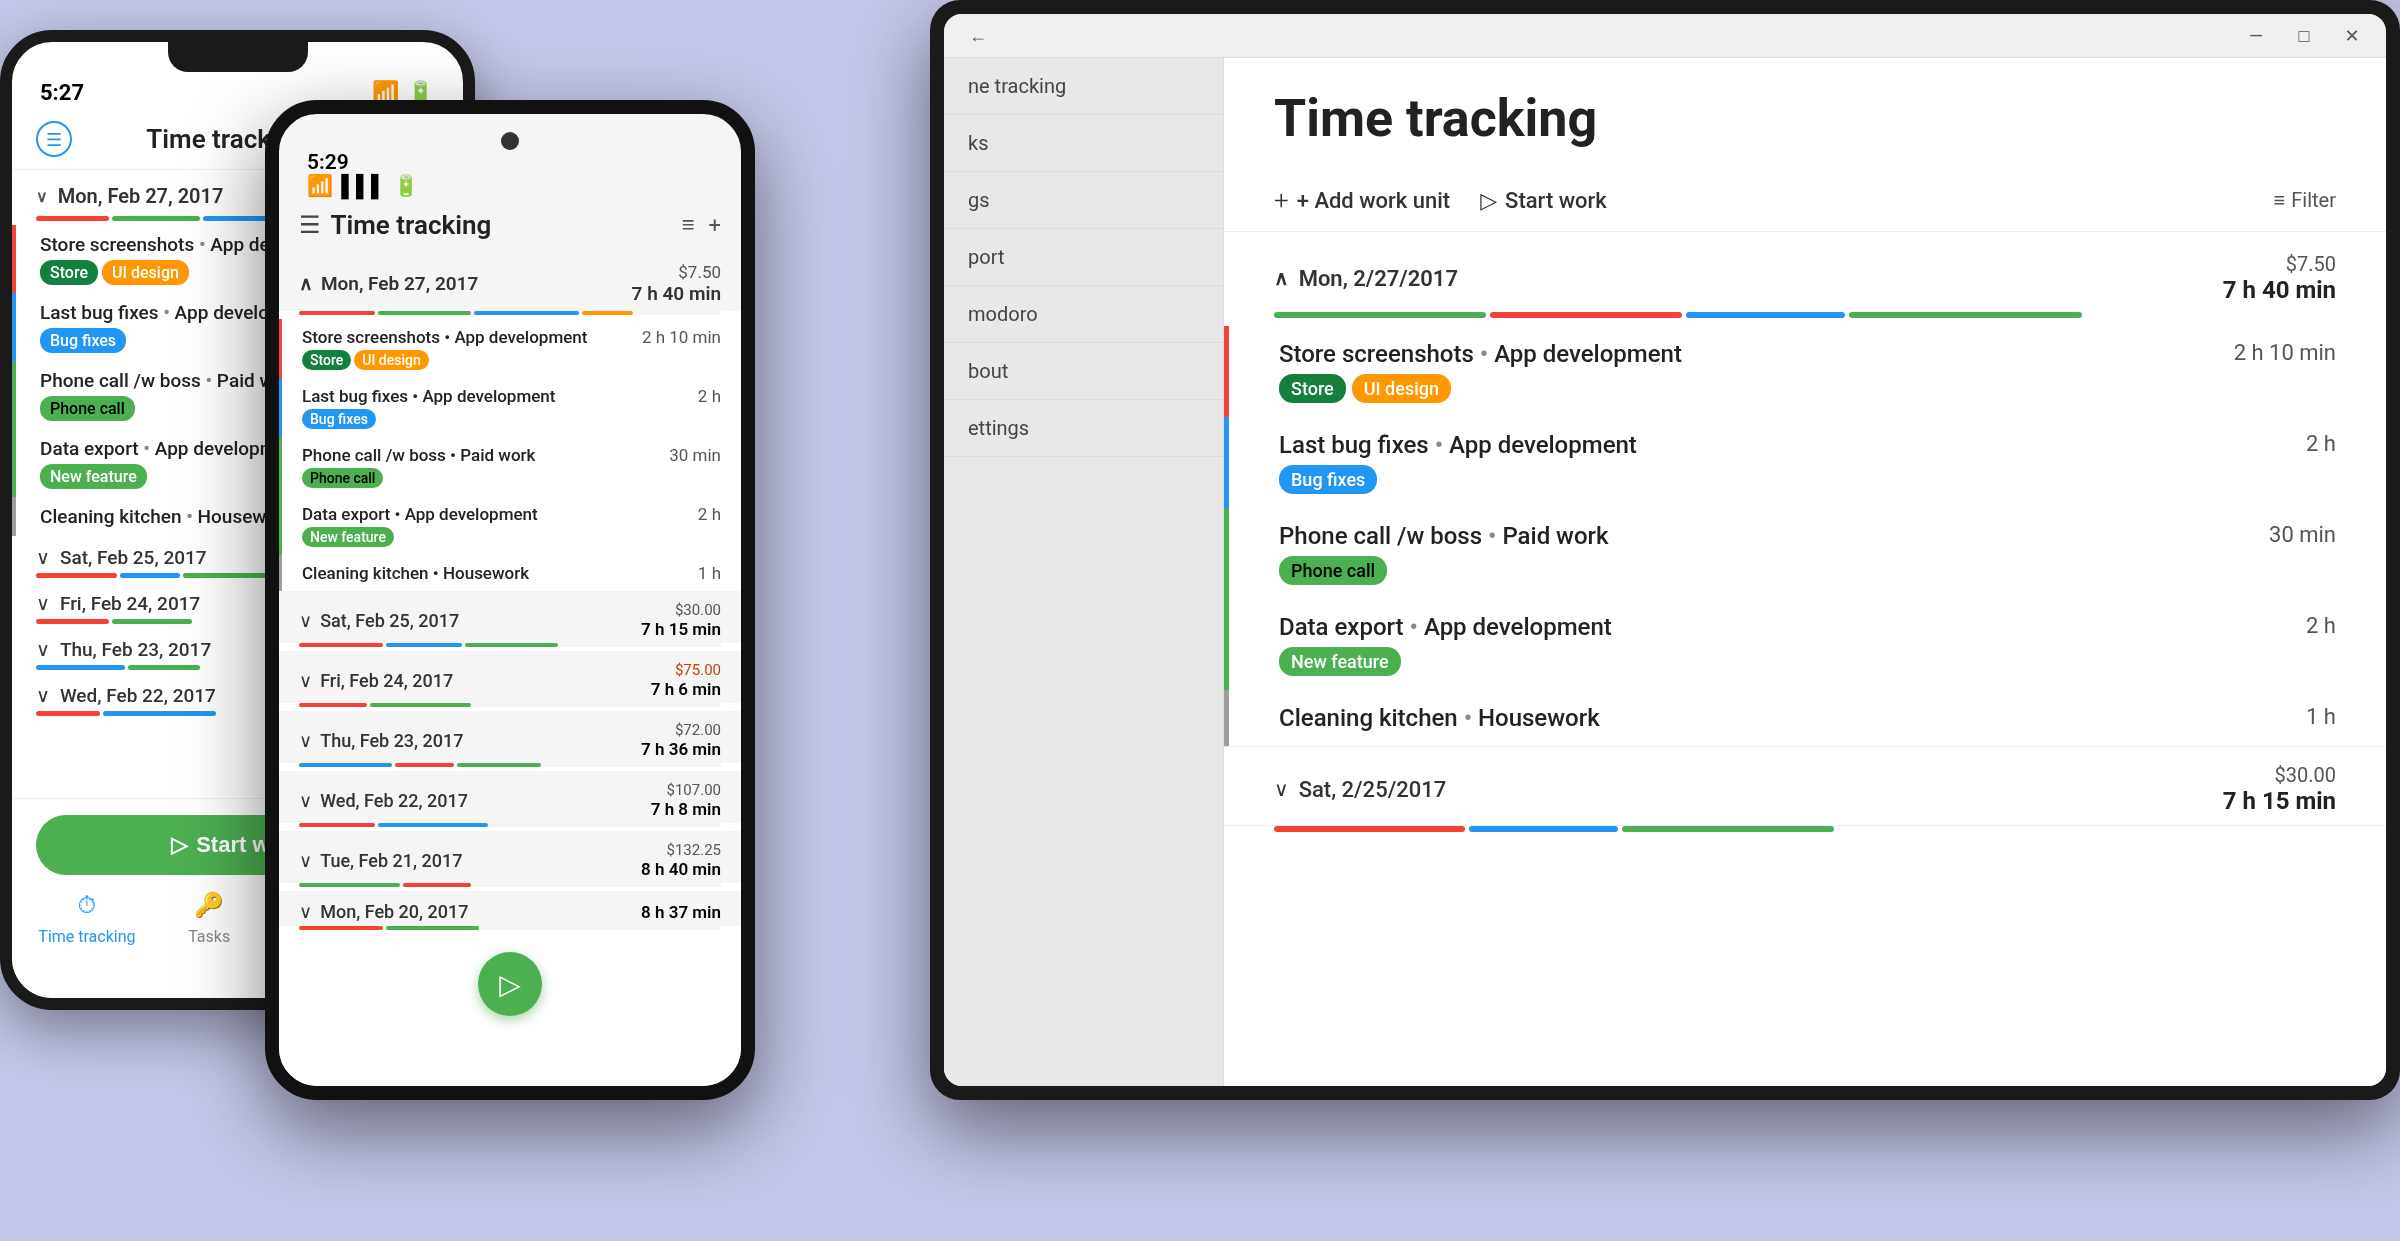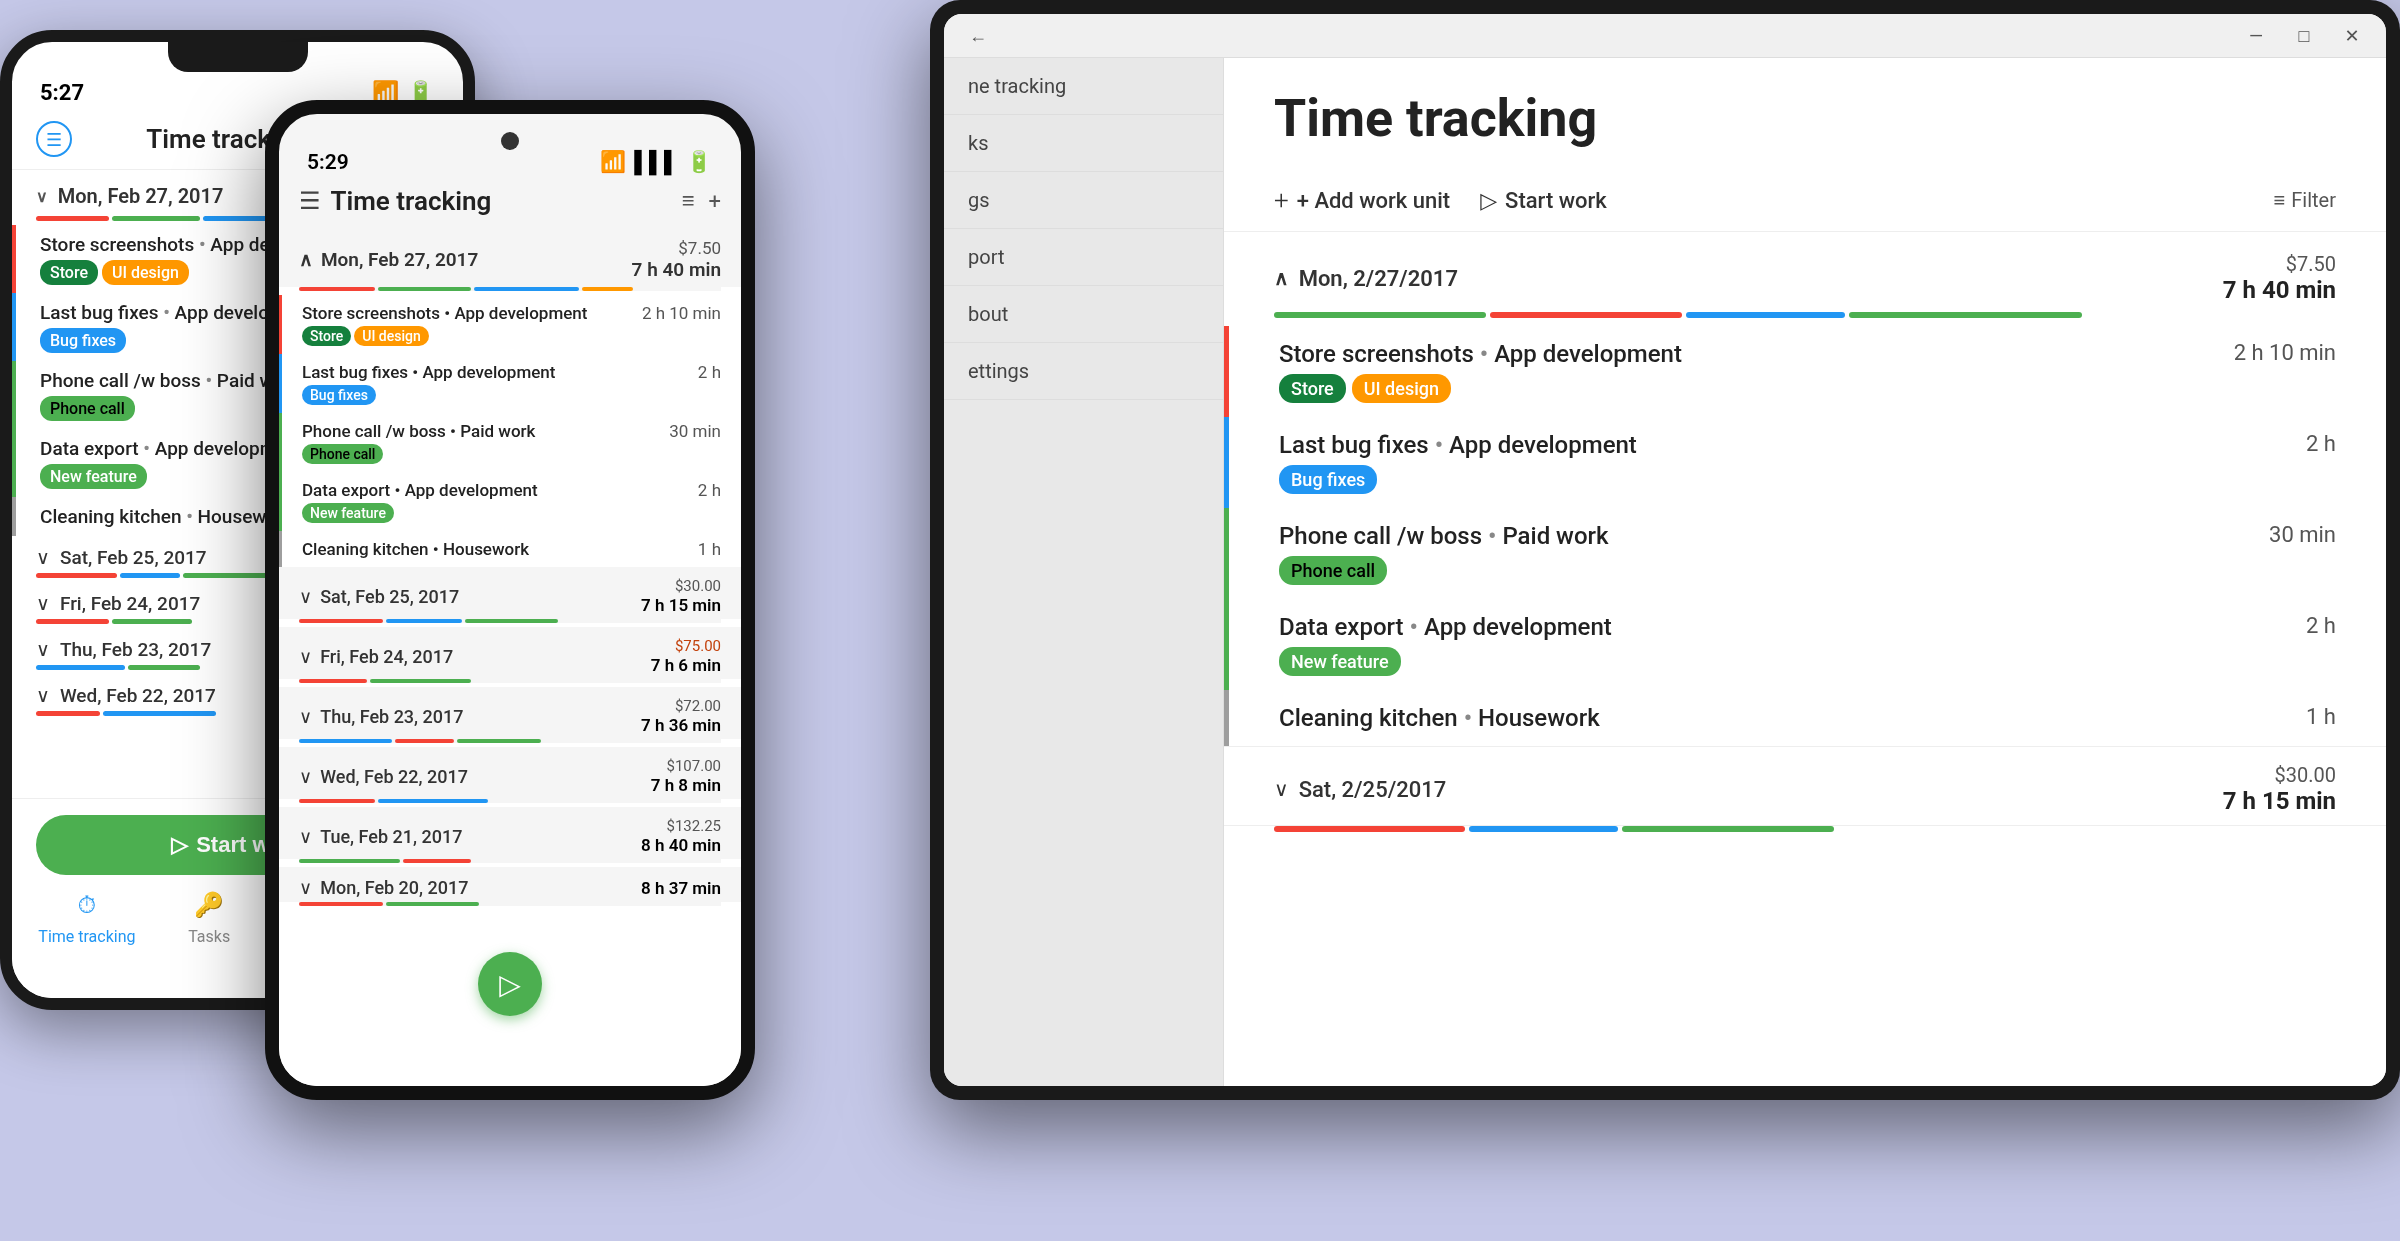--- a/index.html
+++ b/index.html
@@ -205,20 +205,21 @@
       border-radius: 50%;
       z-index: 10;
     }
     .phone2-status {
       display: flex;
       justify-content: space-between;
       align-items: flex-start;
       padding: 36px 28px 8px;
       font-size: 21px;
       font-weight: 600;
+      flex-direction: column;
     }
     .phone2-header {
       display: flex;
       align-items: center;
       justify-content: space-between;
       padding: 4px 20px 10px;
       background: #f5f5f5;
     }
     .phone2-header-left {
       display: flex;
@@ -849,20 +850,21 @@
       <div class="tablet-titlebar-btn">✕</div>
     </div>
 
     <div class="tablet-body">
 
       <div class="tablet-sidebar">
         <div class="sidebar-item">ne tracking</div>
         <div class="sidebar-item">ks</div>
         <div class="sidebar-item">gs</div>
         <div class="sidebar-item">port</div>
+        <div class="sidebar-item">modoro</div>
         <div class="sidebar-item">bout</div>
         <div class="sidebar-item">ettings</div>
       </div>
 
       <div class="tablet-main">
         <div class="tablet-main-header">
           <div class="tablet-main-title">Time tracking</div>
         </div>
 
         <div class="tablet-actions">

